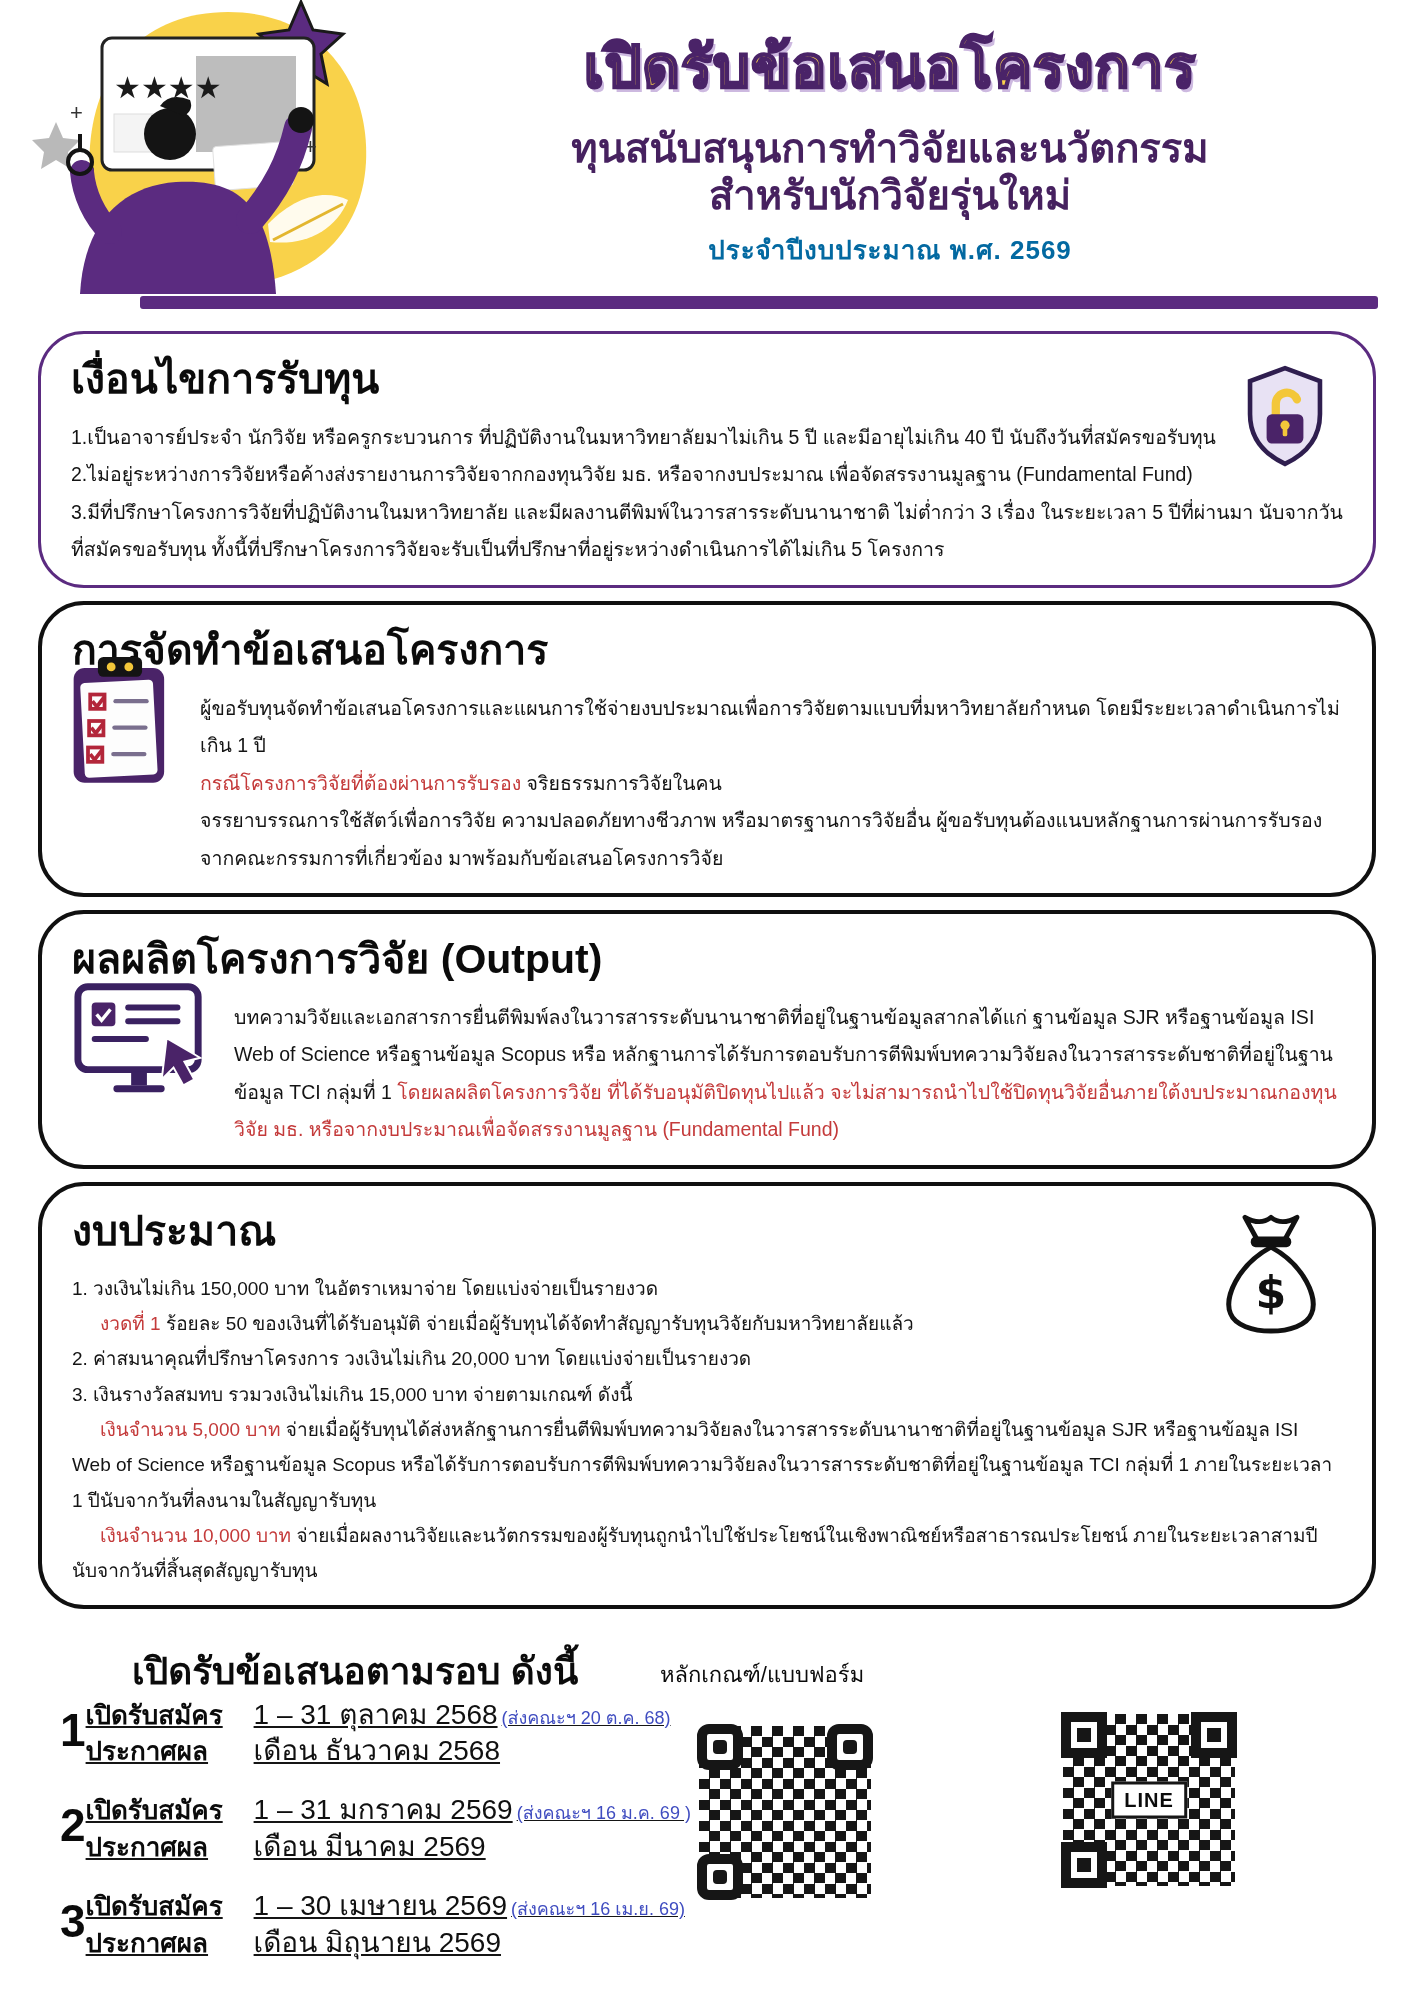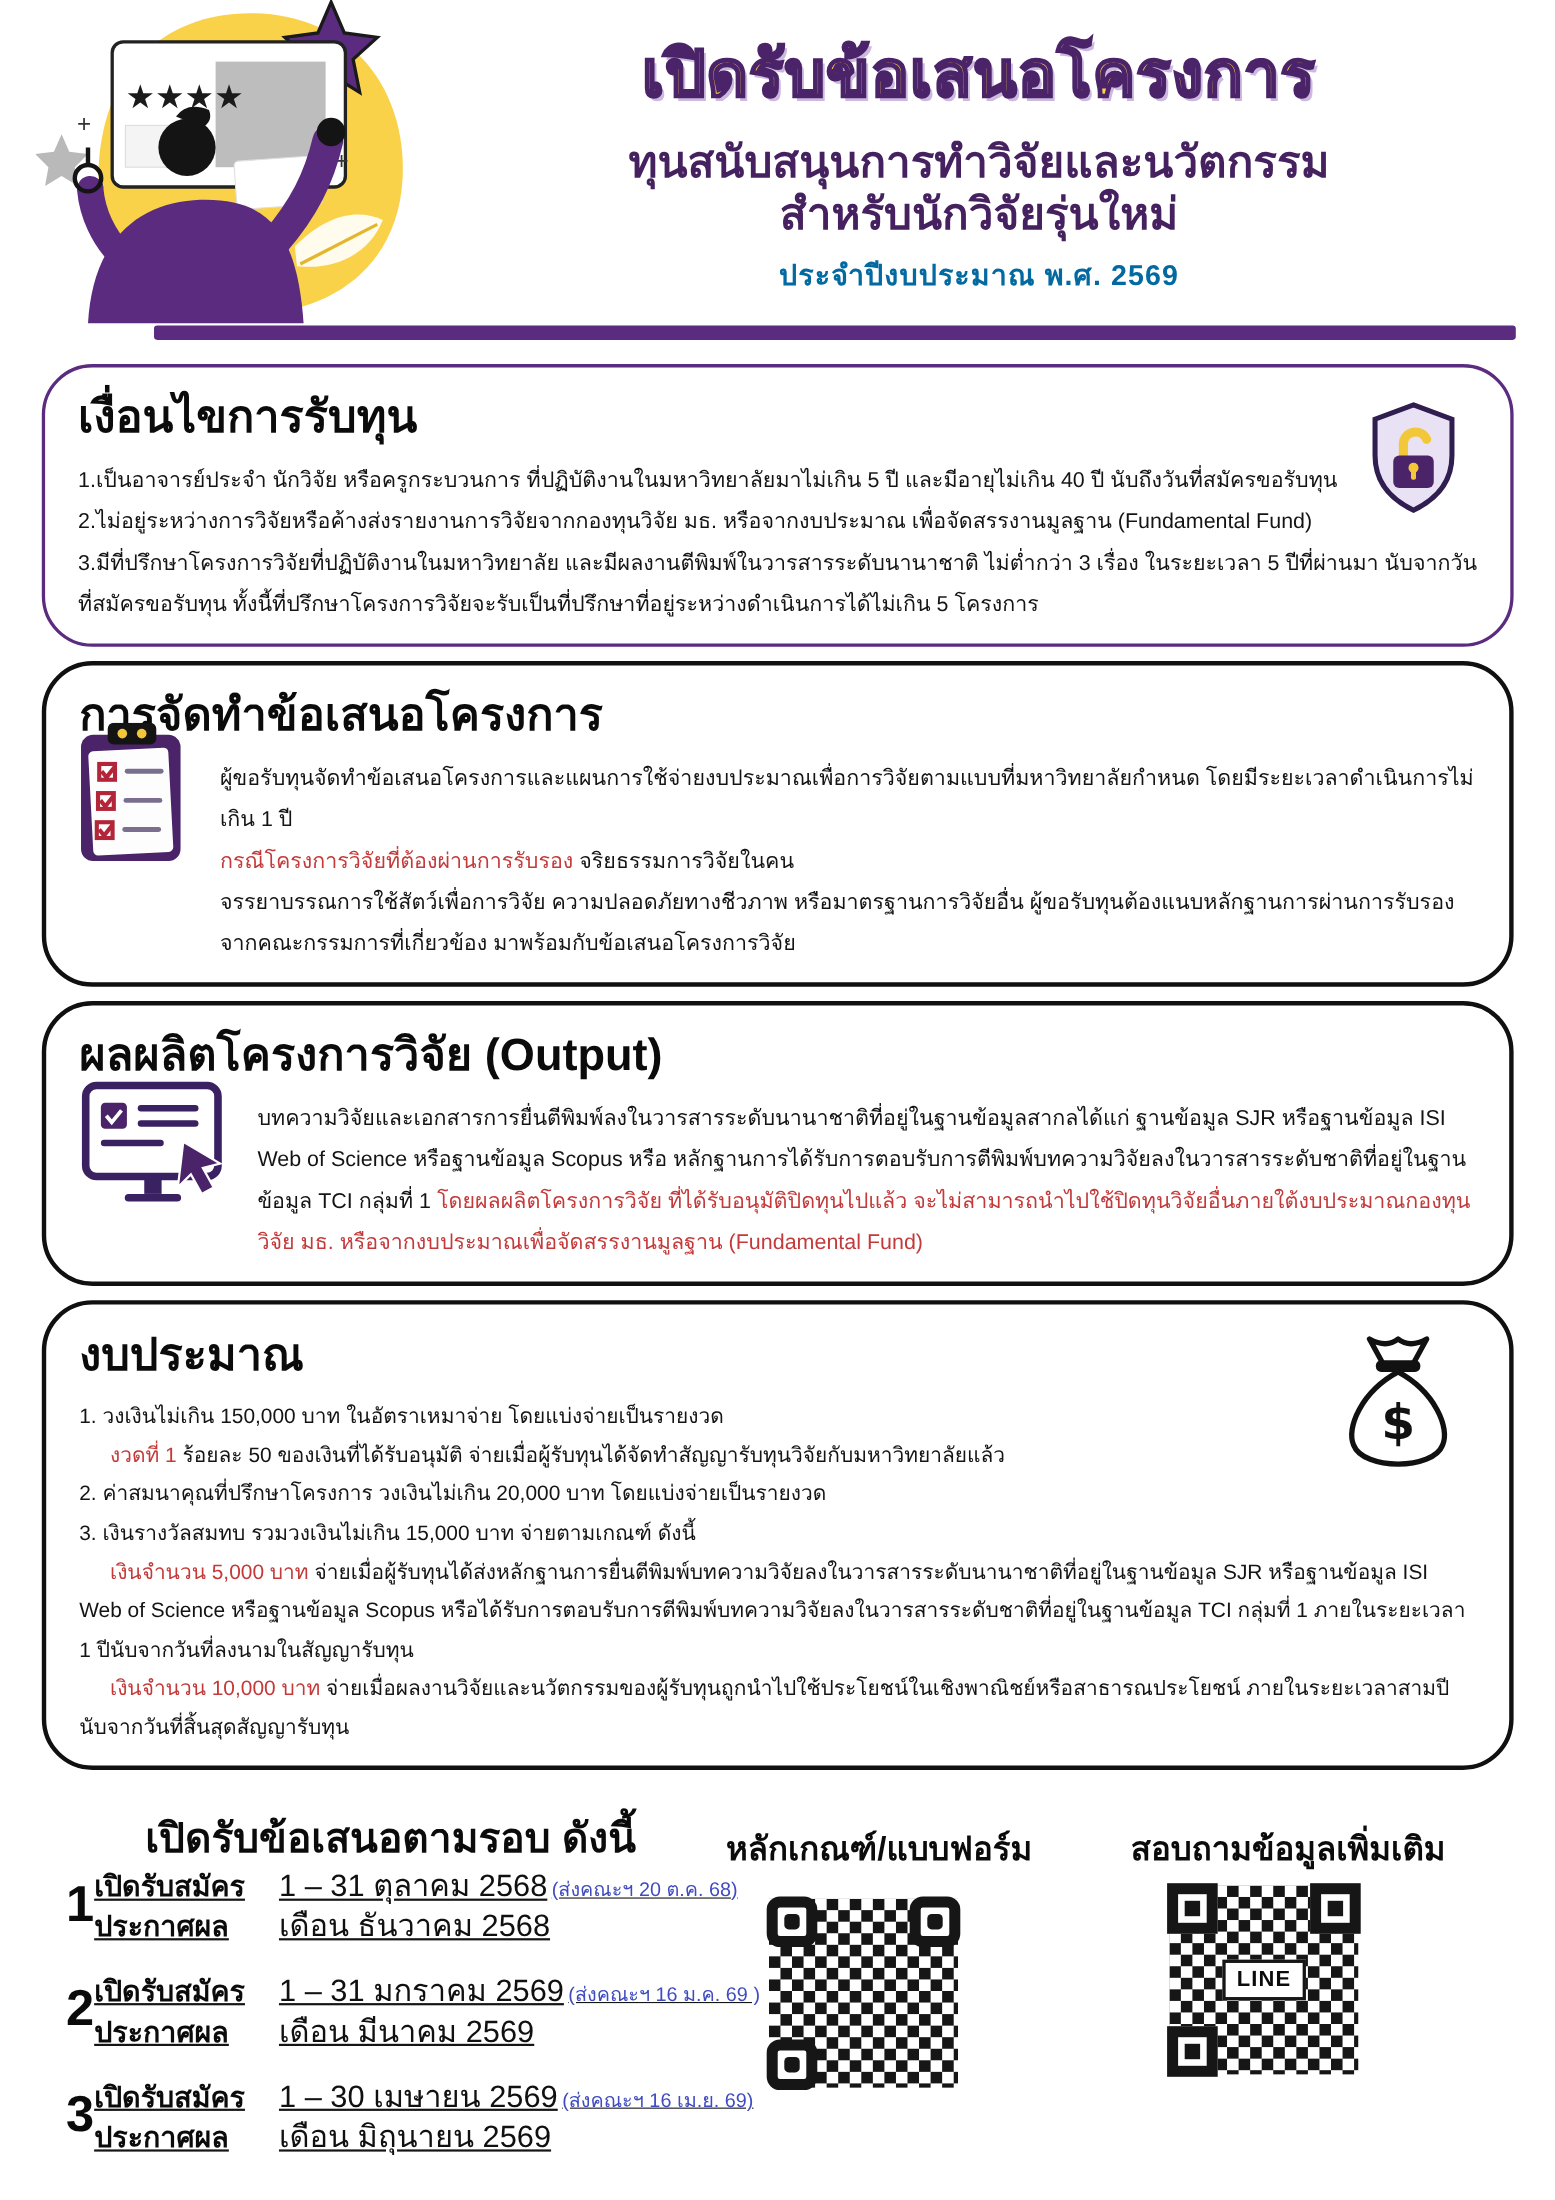--- a/index.html
+++ b/index.html
@@ -41,21 +41,21 @@
   .clipboard-badge{ position:absolute; left:26px; top:52px; }
   .prop-body{ margin-left:128px; }
   .monitor-badge{ position:absolute; left:30px; top:66px; }
   .out-body{ margin-left:162px; }
   .moneybag-badge{ position:absolute; right:48px; top:26px; }
   .budget-first{ padding-right:130px; }
 
   
   .schedule{ position:relative; height:478px; margin-top:22px; }
   .sch-title{ position:absolute; left:132px; top:10px; font-size:37px; font-weight:800; color:#0b0b0b; }
-  .col-title{ position:absolute; font-size:30px; font-weight:700; color:#0b0b0b; }
+  .col-title{ position:absolute; font-size:22px; font-weight:400; color:#0b0b0b; }
   .col-title.forms{ left:660px; top:26px; }
   .col-title.contact{ left:1028px; top:26px; }
 
   .rounds{ position:absolute; left:60px; top:66px; width:600px; }
   .round{ display:flex; align-items:flex-start; margin-bottom:23px; }
   .round-number{ width:64px; font-size:46px; font-weight:800; padding-top:6px; color:#0b0b0b; }
   .round-rows{ flex:1; }
   .r-row{ display:flex; align-items:baseline; line-height:1.3;text-decoration:underline; }
   .r-lbl{ width:168px; font-weight:800; font-size:26px; color:#0b0b0b; }
   .r-val{ font-size:28px; color:#101010; white-space:nowrap; }
@@ -213,21 +213,20 @@
     <div>2. ค่าสมนาคุณที่ปรึกษาโครงการ วงเงินไม่เกิน 20,000 บาท โดยแบ่งจ่ายเป็นรายงวด</div>
     <div>3. เงินรางวัลสมทบ รวมวงเงินไม่เกิน 15,000 บาท จ่ายตามเกณฑ์ ดังนี้</div>
     <div><span class="indent red">เงินจำนวน 5,000 บาท</span><span> จ่ายเมื่อผู้รับทุนได้ส่งหลักฐานการยื่นตีพิมพ์บทความวิจัยลงในวารสารระดับนานาชาติที่อยู่ในฐานข้อมูล SJR หรือฐานข้อมูล ISI Web of Science หรือฐานข้อมูล Scopus หรือได้รับการตอบรับการตีพิมพ์บทความวิจัยลงในวารสารระดับชาติที่อยู่ในฐานข้อมูล TCI กลุ่มที่ 1 ภายในระยะเวลา 1 ปีนับจากวันที่ลงนามในสัญญารับทุน</span></div>
     <div><span class="indent red">เงินจำนวน 10,000 บาท</span><span> จ่ายเมื่อผลงานวิจัยและนวัตกรรมของผู้รับทุนถูกนำไปใช้ประโยชน์ในเชิงพาณิชย์หรือสาธารณประโยชน์ ภายในระยะเวลาสามปีนับจากวันที่สิ้นสุดสัญญารับทุน</span></div>
   </div>
 </div>
 
 <div class="schedule">
   <div class="sch-title">เปิดรับข้อเสนอตามรอบ ดังนี้</div>
   <div class="col-title forms">หลักเกณฑ์/แบบฟอร์ม</div>
-  <div class="col-title contact">สอบถามข้อมูลเพิ่มเติม</div>
 
   <div class="rounds">
 
     <div class="round">
       <div class="round-number">1</div>
       <div class="round-rows">
         <div class="r-row">
             <span class="r-lbl">เปิดรับสมัคร</span>
             <span class="r-val">1 – 31 ตุลาคม 2568</span>
             <span class="r-note blue">(ส่งคณะฯ 20 ต.ค. 68)</span>

